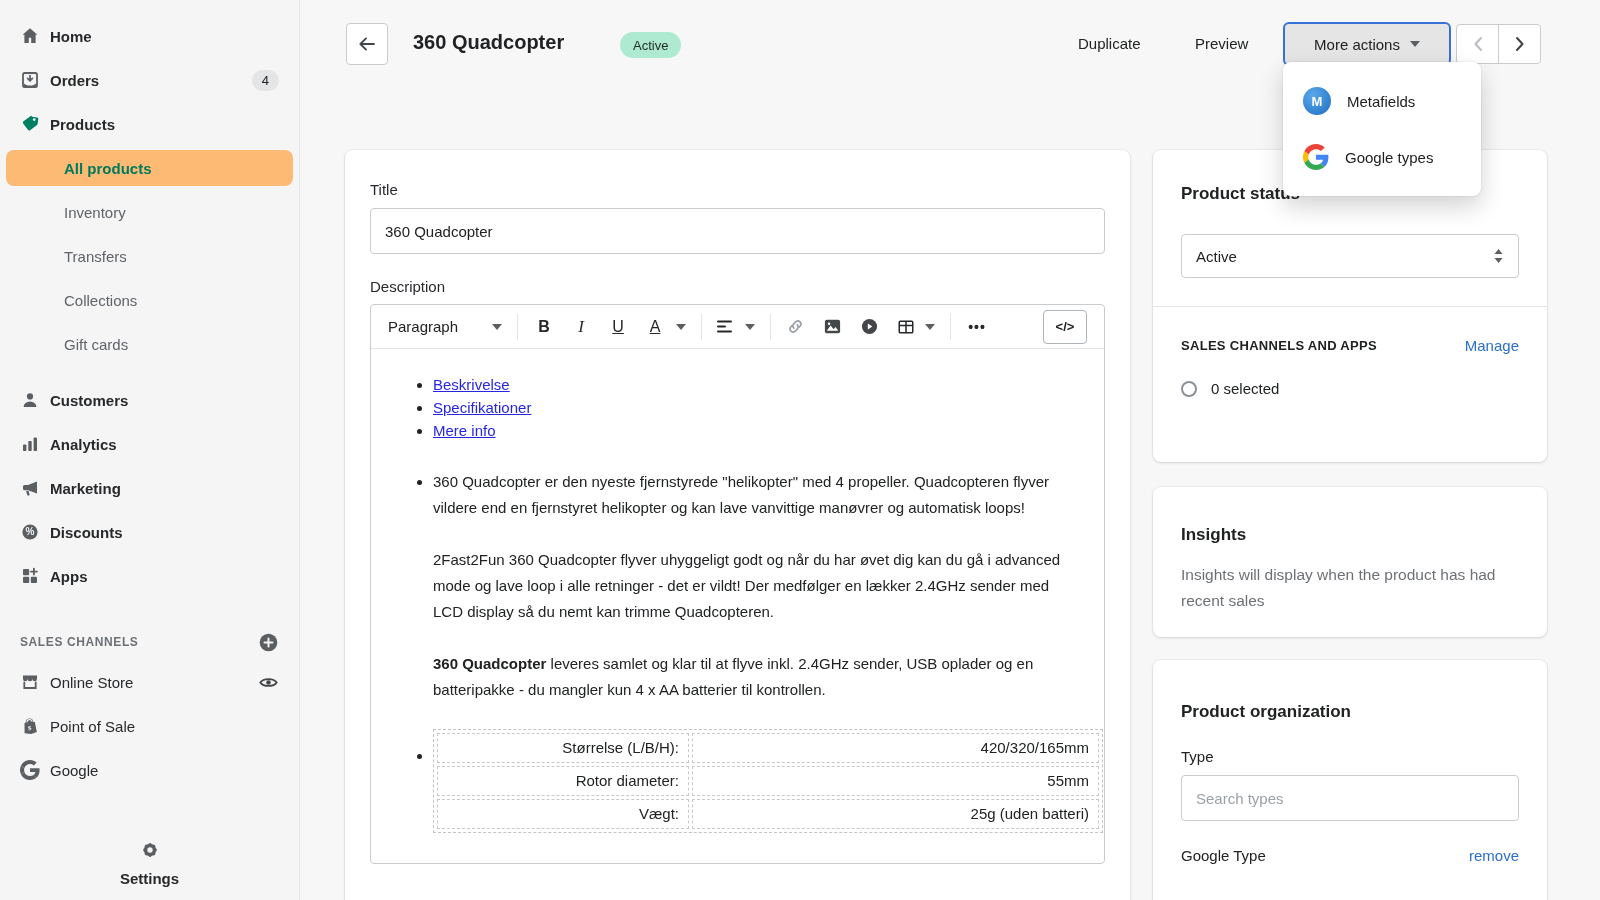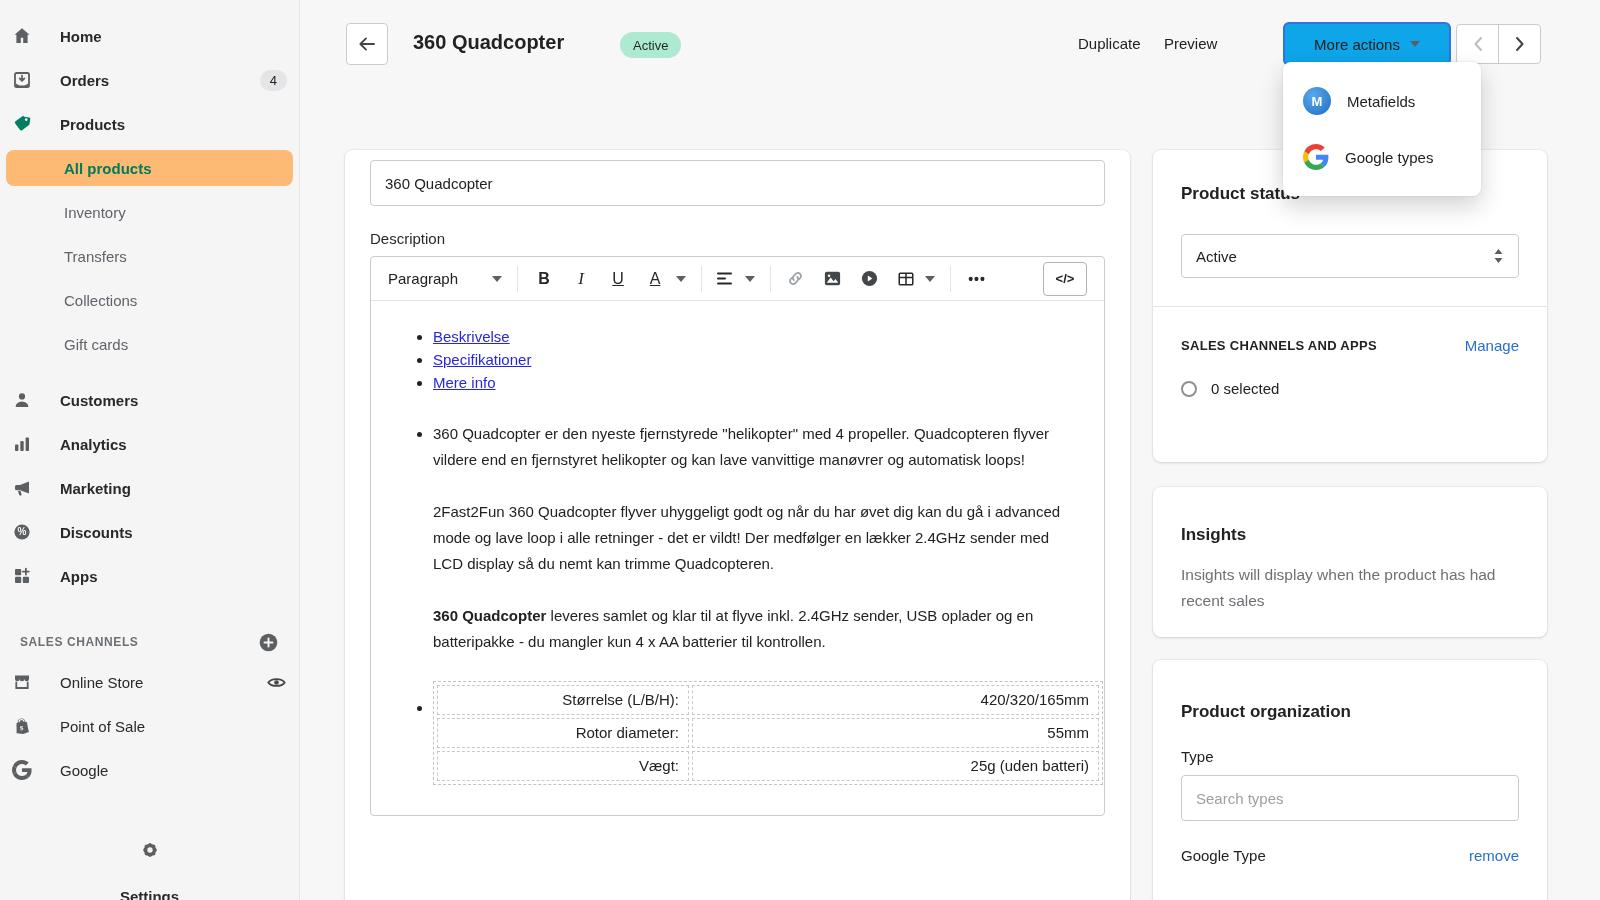--- a/index.html
+++ b/index.html
@@ -4,21 +4,21 @@
 <style>
   * { box-sizing: border-box; margin: 0; padding: 0; }
   html,body { width:1600px; height:900px; }
   body { font-family:"Liberation Sans","DejaVu Sans",sans-serif; color:#202223; }
   .app { position:relative; width:1600px; height:900px; background:#f7f7f8; overflow:hidden; }
 
   
   .sidebar { position:absolute; left:0; top:0; width:300px; height:100%;
              background:#f5f5f6; border-right:1px solid #e3e4e6; }
   .nav { padding-top:14px; }
-  .nav-row { height:44px; display:flex; align-items:center; padding:0 12px; gap:28px;
+  .nav-row { height:44px; display:flex; align-items:center; padding:0 20px; gap:10px;
              font-size:15px; font-weight:600; color:#27292b; cursor:pointer; }
   .nav-row .ic { width:20px; height:20px; display:flex; align-items:center; justify-content:center; color:#5c5f62; }
   .badge { margin-left:auto; background:#e4e5e7; border-radius:12px; padding:3px 10px;
            font-size:13px; font-weight:400; color:#202223; }
   .nav-sub { height:44px; display:flex; align-items:center; padding-left:64px;
              font-size:15px; font-weight:500; color:#5f6368; cursor:pointer; }
   .nav-sub.active { height:36px; margin:4px 6px; padding-left:58px; border-radius:8px;
                     background:#fdba74; color:#007a5c; font-weight:700; }
   .spacer12 { height:12px; } .spacer26 { height:26px; }
   .section-label { height:36px; display:flex; align-items:center; padding:0 20px;
@@ -30,21 +30,21 @@
 
   
   .back-btn { position:absolute; left:346px; top:23px; width:42px; height:42px; background:#fff;
               border:1px solid #c9cccf; border-radius:4px; display:flex; align-items:center;
               justify-content:center; cursor:pointer; }
   .page-title { position:absolute; left:413px; top:31px; font-size:20px; font-weight:700; }
   .status-badge { position:absolute; left:620px; top:32px; height:26px; padding:0 13px;
                   border-radius:13px; background:#aee9d1; color:#1d2a24; font-size:13px;
                   display:flex; align-items:center; }
   .txt-btn { position:absolute; top:35px; font-size:15px; font-weight:500; color:#202223; cursor:pointer; }
-  .more-actions { position:absolute; left:1283px; top:22px; width:168px; height:44px; background:#0ea5e9;
+  .more-actions { position:absolute; left:1283px; top:22px; width:168px; height:44px; background:#e5e5e5;
                   border:2px solid #3672d8; border-radius:6px; display:flex; align-items:center;
                   justify-content:center; gap:10px; font-size:15px; font-weight:500; cursor:pointer; }
   .caret { width:0; height:0; border-left:5px solid transparent; border-right:5px solid transparent;
            border-top:6px solid #5c5f62; }
   .pager { position:absolute; left:1456px; top:24px; width:85px; height:40px; display:flex;
            background:#fff; border:1px solid #c9cccf; border-radius:4px; }
   .pager .pg { flex:1; display:flex; align-items:center; justify-content:center; cursor:pointer; }
   .pager .pg + .pg { border-left:1px solid #c9cccf; }
 
   
@@ -294,21 +294,21 @@
     <span>
       <svg width="20" height="20" viewBox="0 0 20 20">
         <path d="M17 10H3.6M9 4.4 3.4 10 9 15.6" fill="none" stroke="#42474c" stroke-width="1.9" stroke-linecap="round" stroke-linejoin="round"></path>
       </svg>
     </span>
   </div>
   <h1 class="page-title">360 Quadcopter</h1>
   <span class="status-badge">Active</span>
 
   <span class="txt-btn" style="left:1078px;">Duplicate</span>
-  <span class="txt-btn" style="left:1164px;">Preview</span>
+  <span class="txt-btn" style="left:1195px;">Preview</span>
 
   <div class="more-actions">
     <span>More actions</span>
     <span class="caret"></span>
   </div>
 
   <div class="pager">
     <span class="pg">
       <svg width="10" height="16" viewBox="0 0 10 16">
           <path d="M8 2 2.5 8 8 14" fill="none" stroke="#b8bcc0" stroke-width="2" stroke-linecap="round" stroke-linejoin="round"></path>
@@ -333,20 +333,21 @@
           <path fill="#4285F4" d="M46.98 24.55c0-1.57-.15-3.09-.38-4.55H24v9.02h12.94c-.58 2.96-2.26 5.48-4.78 7.18l7.73 6c4.51-4.18 7.09-10.36 7.09-17.65z"></path>
           <path fill="#FBBC05" d="M10.53 28.59c-.48-1.45-.76-2.99-.76-4.59s.27-3.14.76-4.59l-7.98-6.19C.92 16.46 0 20.12 0 24c0 3.88.92 7.54 2.56 10.78l7.97-6.19z"></path>
           <path fill="#34A853" d="M24 48c6.48 0 11.93-2.13 15.89-5.81l-7.73-6c-2.15 1.45-4.92 2.3-8.16 2.3-6.26 0-11.57-4.22-13.47-9.91l-7.98 6.19C6.51 42.62 14.62 48 24 48z"></path>
         </svg>
       </span>
       <span>Google types</span>
     </div>
   </div>
 
   <section class="card card-main">
+    <div class="field-label lbl-title">Title</div>
     <input class="text-input" type="text" value="360 Quadcopter" style="">
 
     <div class="field-label lbl-desc">Description</div>
 
     <div class="editor">
       <div class="toolbar">
         <span class="tb-group">
           <span class="tb-para">Paragraph</span>
           <span class="caret"></span>
         </span>

